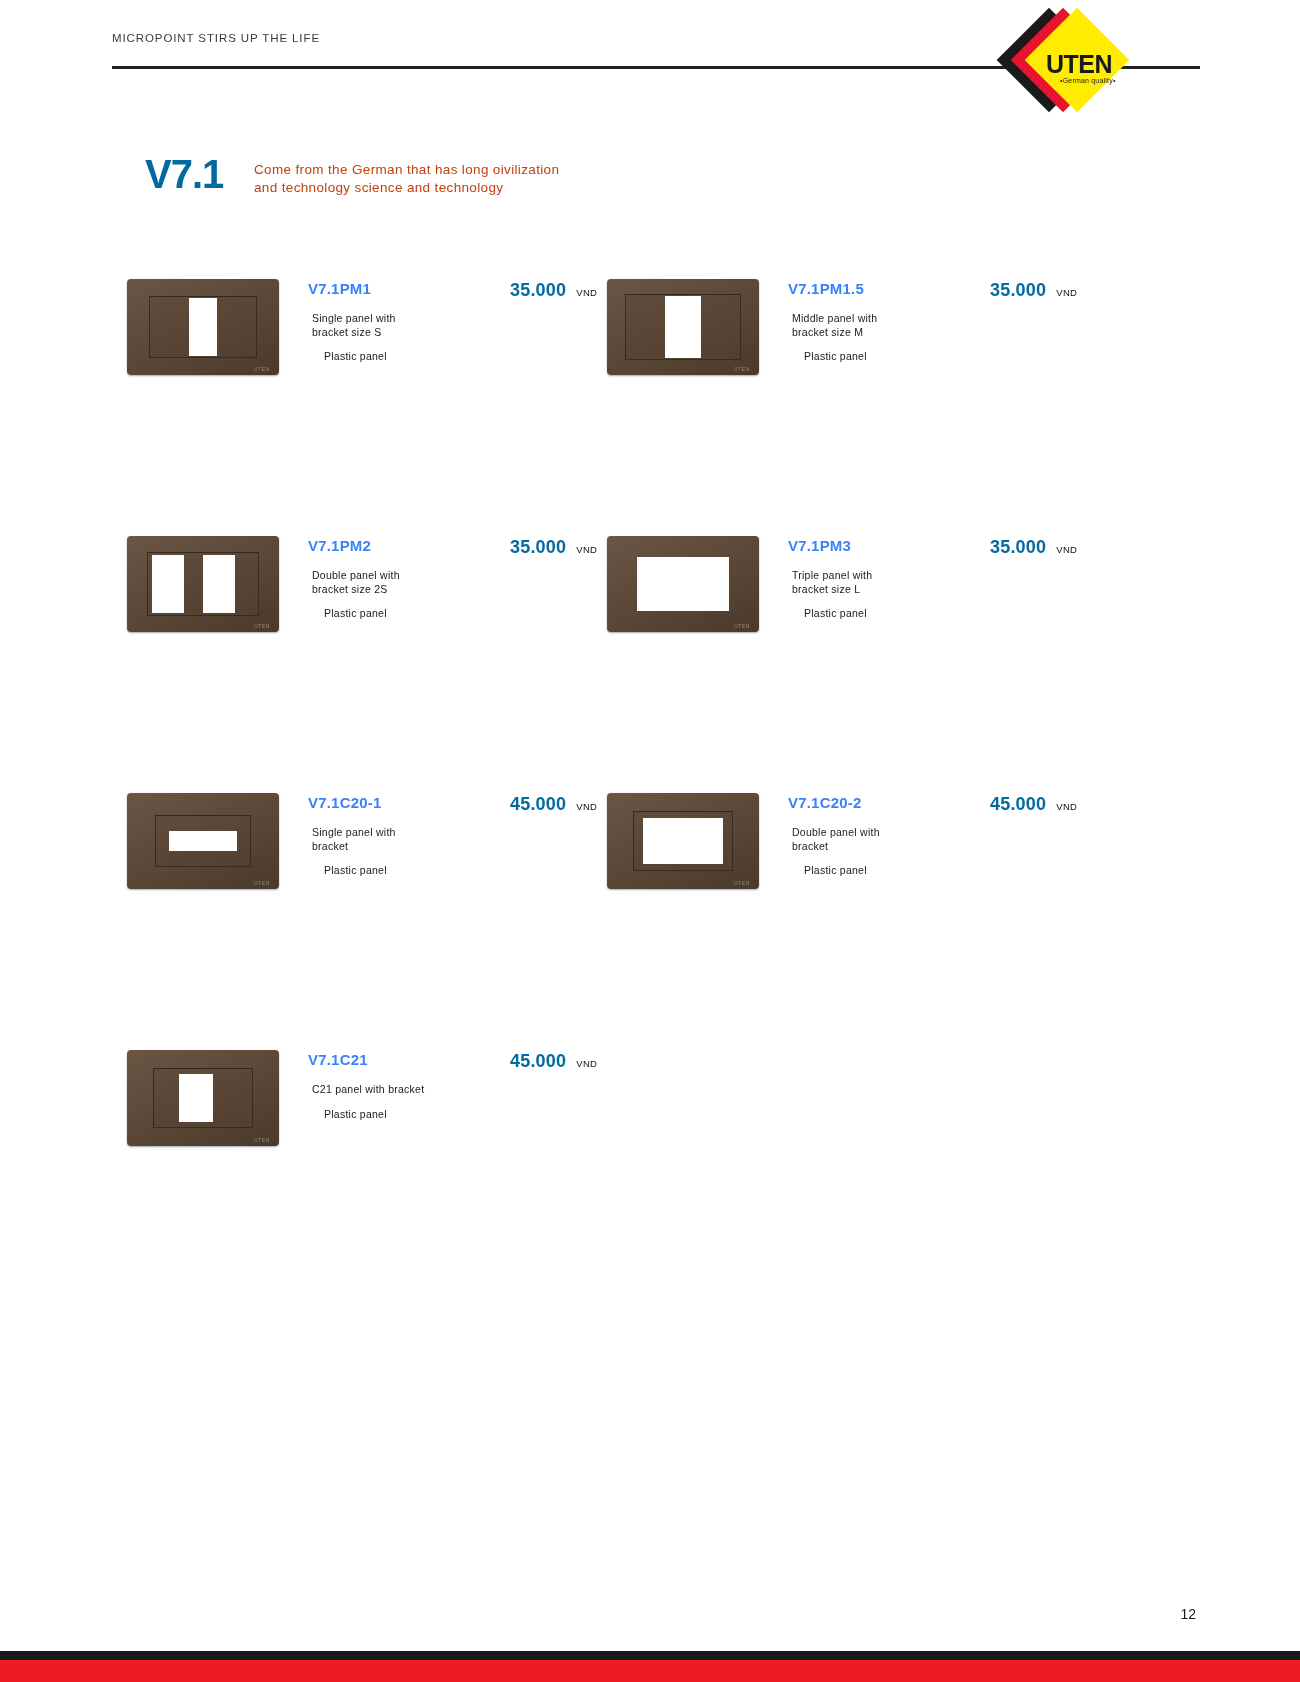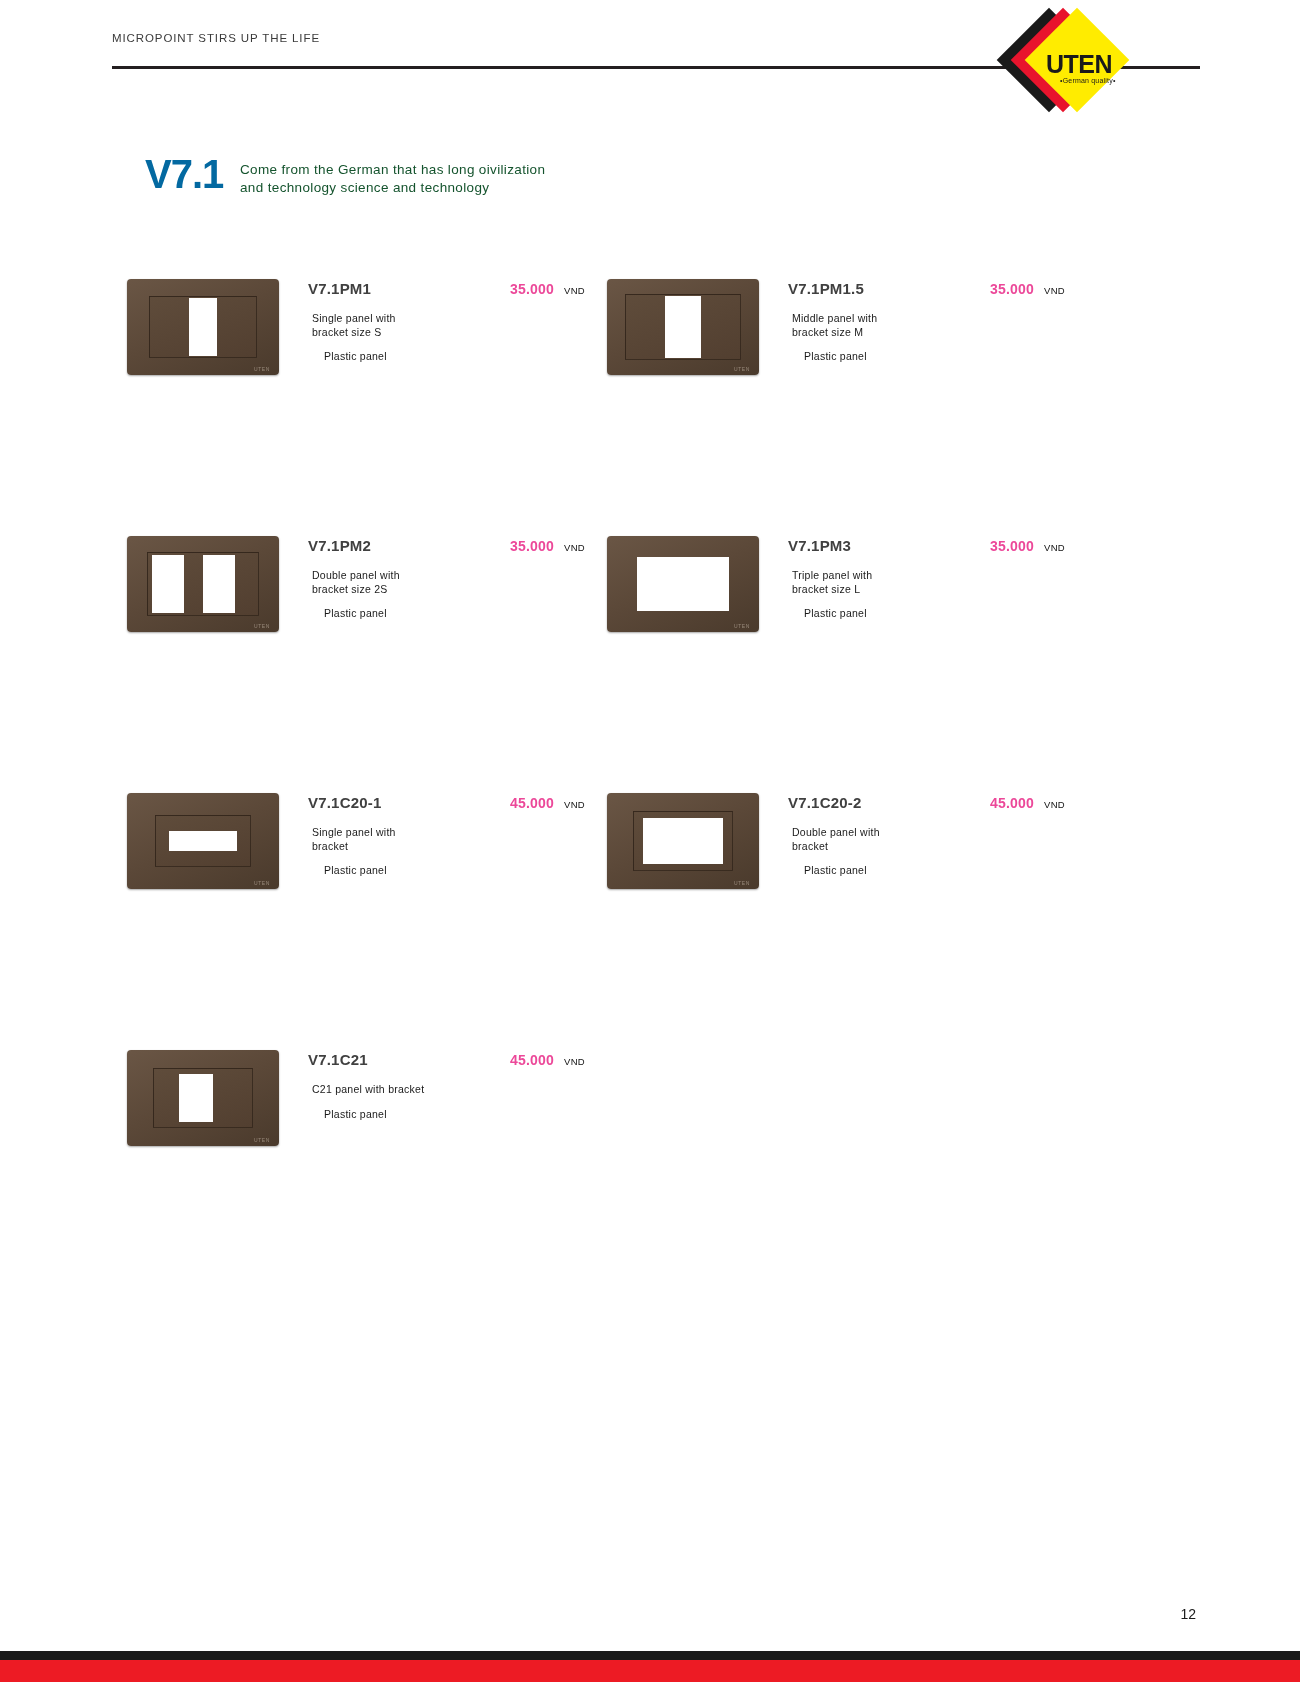--- a/index.html
+++ b/index.html
@@ -105,26 +105,26 @@
     left: 0;
     top: 0;
     font-size: 40px;
     font-weight: 700;
     letter-spacing: -1px;
     color: #0369a1;
     line-height: 44px;
   }
   #section-desc {
     position: absolute;
-    left: 95px;
+    left: 109px;
     top: 9px;
     width: 380px;
     font-size: 13.5px;
     line-height: 18px;
-    color: #14532d;
+    color: #c2410c;
     letter-spacing: 0.35px;
     text-align: justify;
   }
   #section-desc span { display: block; }
 
   
   #product-grid {
     position: absolute;
     left: 0;
     top: 268px;
@@ -178,21 +178,21 @@
   .product-info {
     position: absolute;
     left: 181px;
     top: 12px;
     width: 340px;
   }
   .product-name {
     font-size: 15px;
     font-weight: 700;
     letter-spacing: 0.2px;
-    color: #404040;
+    color: #3b82f6;
     margin: 0 0 15px 0;
   }
   .product-desc {
     font-size: 10.5px;
     line-height: 13.5px;
     color: #1a1a1a;
     letter-spacing: 0.25px;
     margin: 0 0 11px 4px;
     width: 190px;
   }
@@ -204,23 +204,23 @@
     margin: 0;
     padding-left: 16px;
   }
   .product-price {
     position: absolute;
     left: 383px;
     top: 12px;
     white-space: nowrap;
   }
   .price-amount {
-    font-size: 14px;
+    font-size: 18px;
     font-weight: 700;
-    color: #ec4899;
+    color: #0369a1;
     letter-spacing: 0.2px;
     text-align: center;
   }
   .price-currency {
     font-size: 9.5px;
     font-weight: 400;
     color: #111;
     margin-left: 10px;
     letter-spacing: 0.3px;
   }

